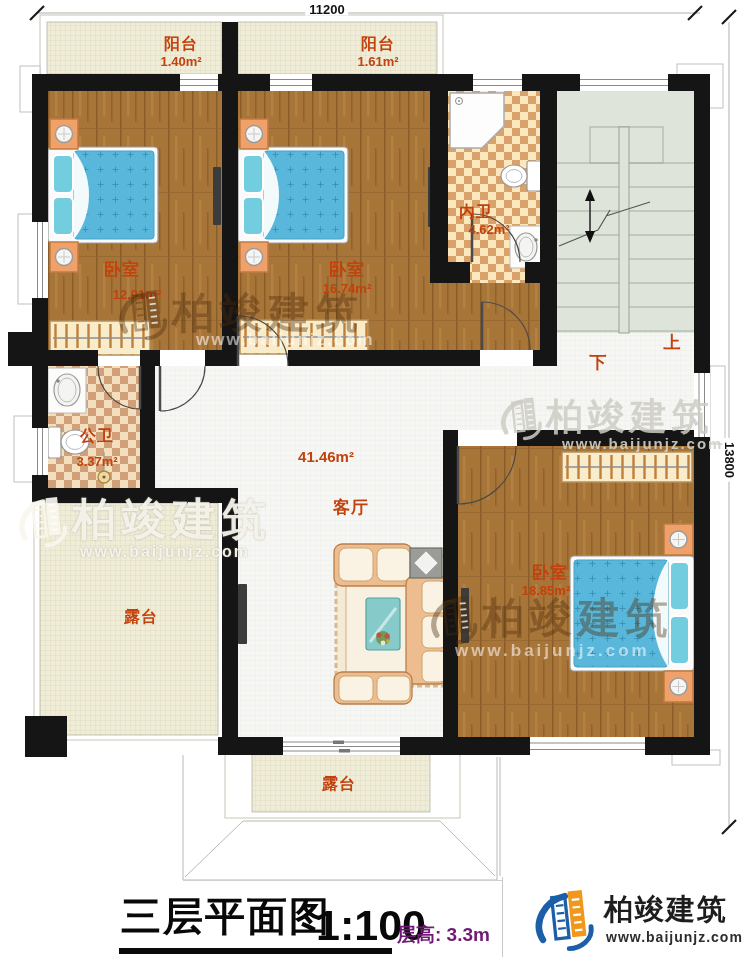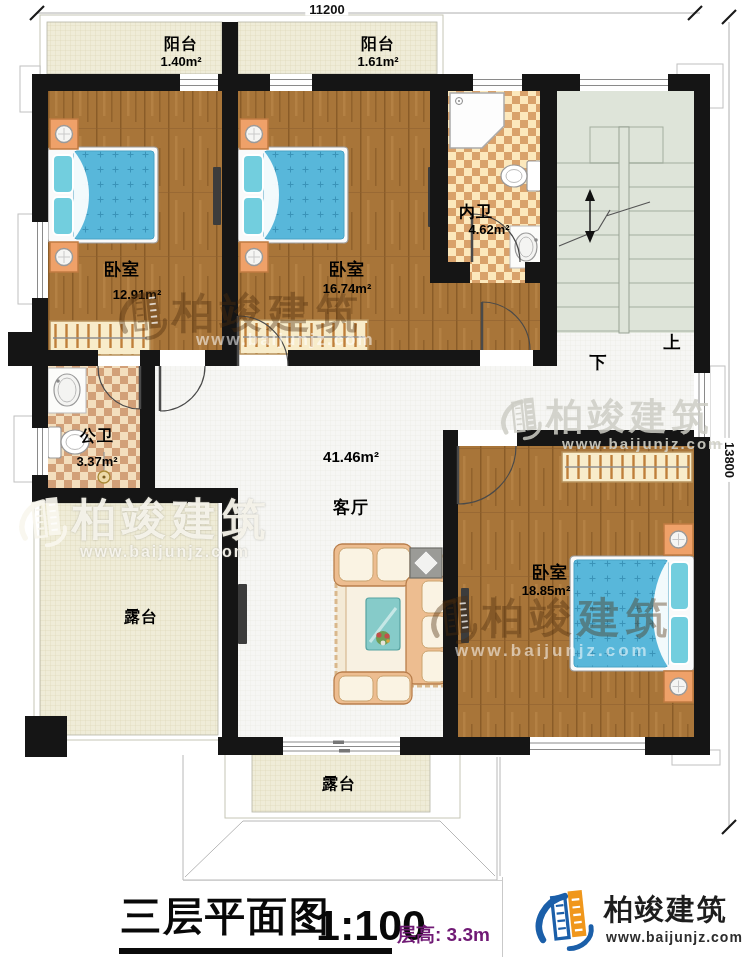--- a/index.html
+++ b/index.html
@@ -1,18 +1,18 @@
 <!DOCTYPE html>
 <html><head>
 <meta charset="utf-8">
 <style>
   html,body{margin:0;padding:0;background:#fff;font-family:"Liberation Sans",sans-serif;}
   #stage{position:relative;width:750px;height:957px;background:#fff;overflow:hidden;}
   #plan-svg{position:absolute;left:0;top:0;}
-  .lbl{position:absolute;transform:translate(-50%,-50%);font-weight:700;color:#000000;white-space:nowrap;line-height:1;text-align:center;}
+  .lbl{position:absolute;transform:translate(-50%,-50%);font-weight:700;color:#c2410c;white-space:nowrap;line-height:1;text-align:center;}
   .room{font-size:16px;letter-spacing:1px;}
   .big{font-size:17px;}
   .area{font-size:13px;letter-spacing:0;}
   .updown{font-size:17px;}
   .dim{font-size:13px;background:#fff;padding:0 4px;color:#111;}
   .dim-r{transform:translate(-50%,-50%) rotate(90deg);}
   .note{position:absolute;font-size:17px;color:#111;font-weight:500;white-space:nowrap;}
   
   .wm{position:absolute;display:flex;align-items:center;pointer-events:none;}
   .wm svg{flex:0 0 auto;}
@@ -387,21 +387,21 @@
 <div class="lbl area" style="left:123px;top:294px;padding-left:28px;">12.91m²</div>
 <div class="lbl room big" style="left:347px;top:269px;">卧室</div>
 <div class="lbl area" style="left:347px;top:288px;">16.74m²</div>
 
 <div class="lbl room" style="left:476px;top:212px;">内卫</div>
 <div class="lbl area" style="left:489px;top:229px;">4.62m²</div>
 
 <div class="lbl room" style="left:97px;top:436px;">公卫</div>
 <div class="lbl area" style="left:97px;top:452px;margin-top:9px;">3.37m²</div>
 
-<div class="lbl area" style="left:326px;top:456px;font-size:15px;margin-left:25px;">41.46m²</div>
+<div class="lbl area" style="left:326px;top:456px;font-size:15px;">41.46m²</div>
 <div class="lbl room big" style="left:351px;top:507px;">客厅</div>
 
 <div class="lbl room big" style="left:550px;top:572px;">卧室</div>
 <div class="lbl area" style="left:546px;top:590px;">18.85m²</div>
 
 <div class="lbl room" style="left:141px;top:617px;">露台</div>
 <div class="lbl room" style="left:339px;top:784px;">露台</div>
 
 <div class="lbl updown" style="left:672px;top:342px;">上</div>
 <div class="lbl updown" style="left:598px;top:362px;">下</div>

